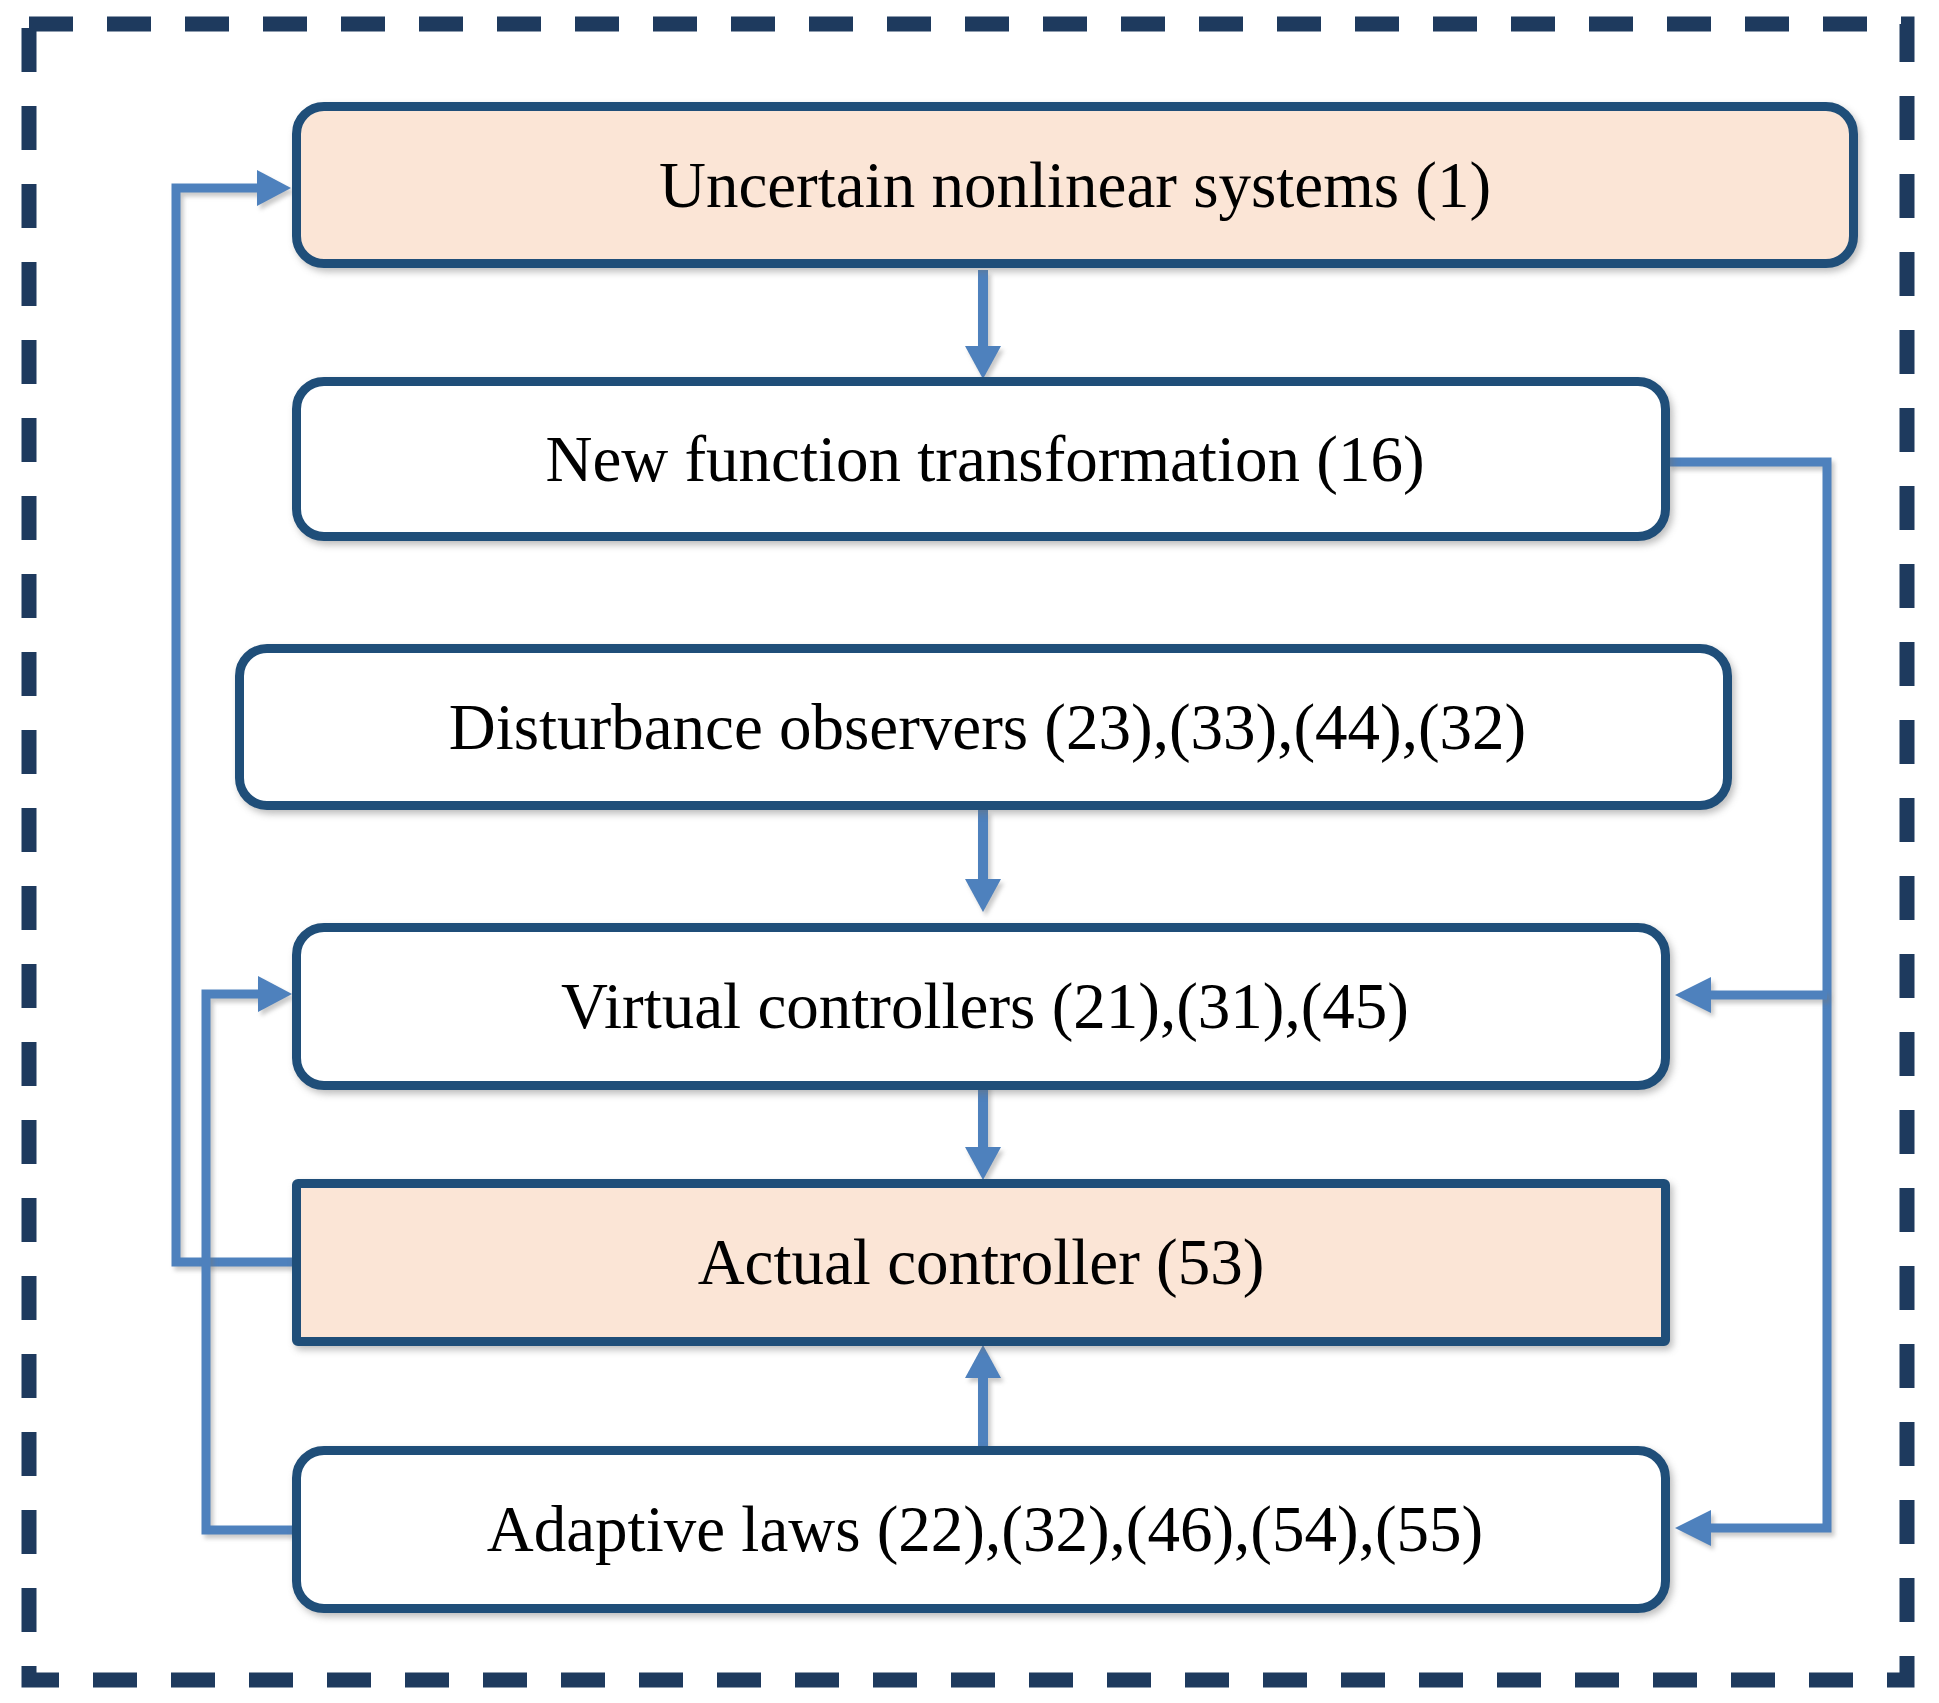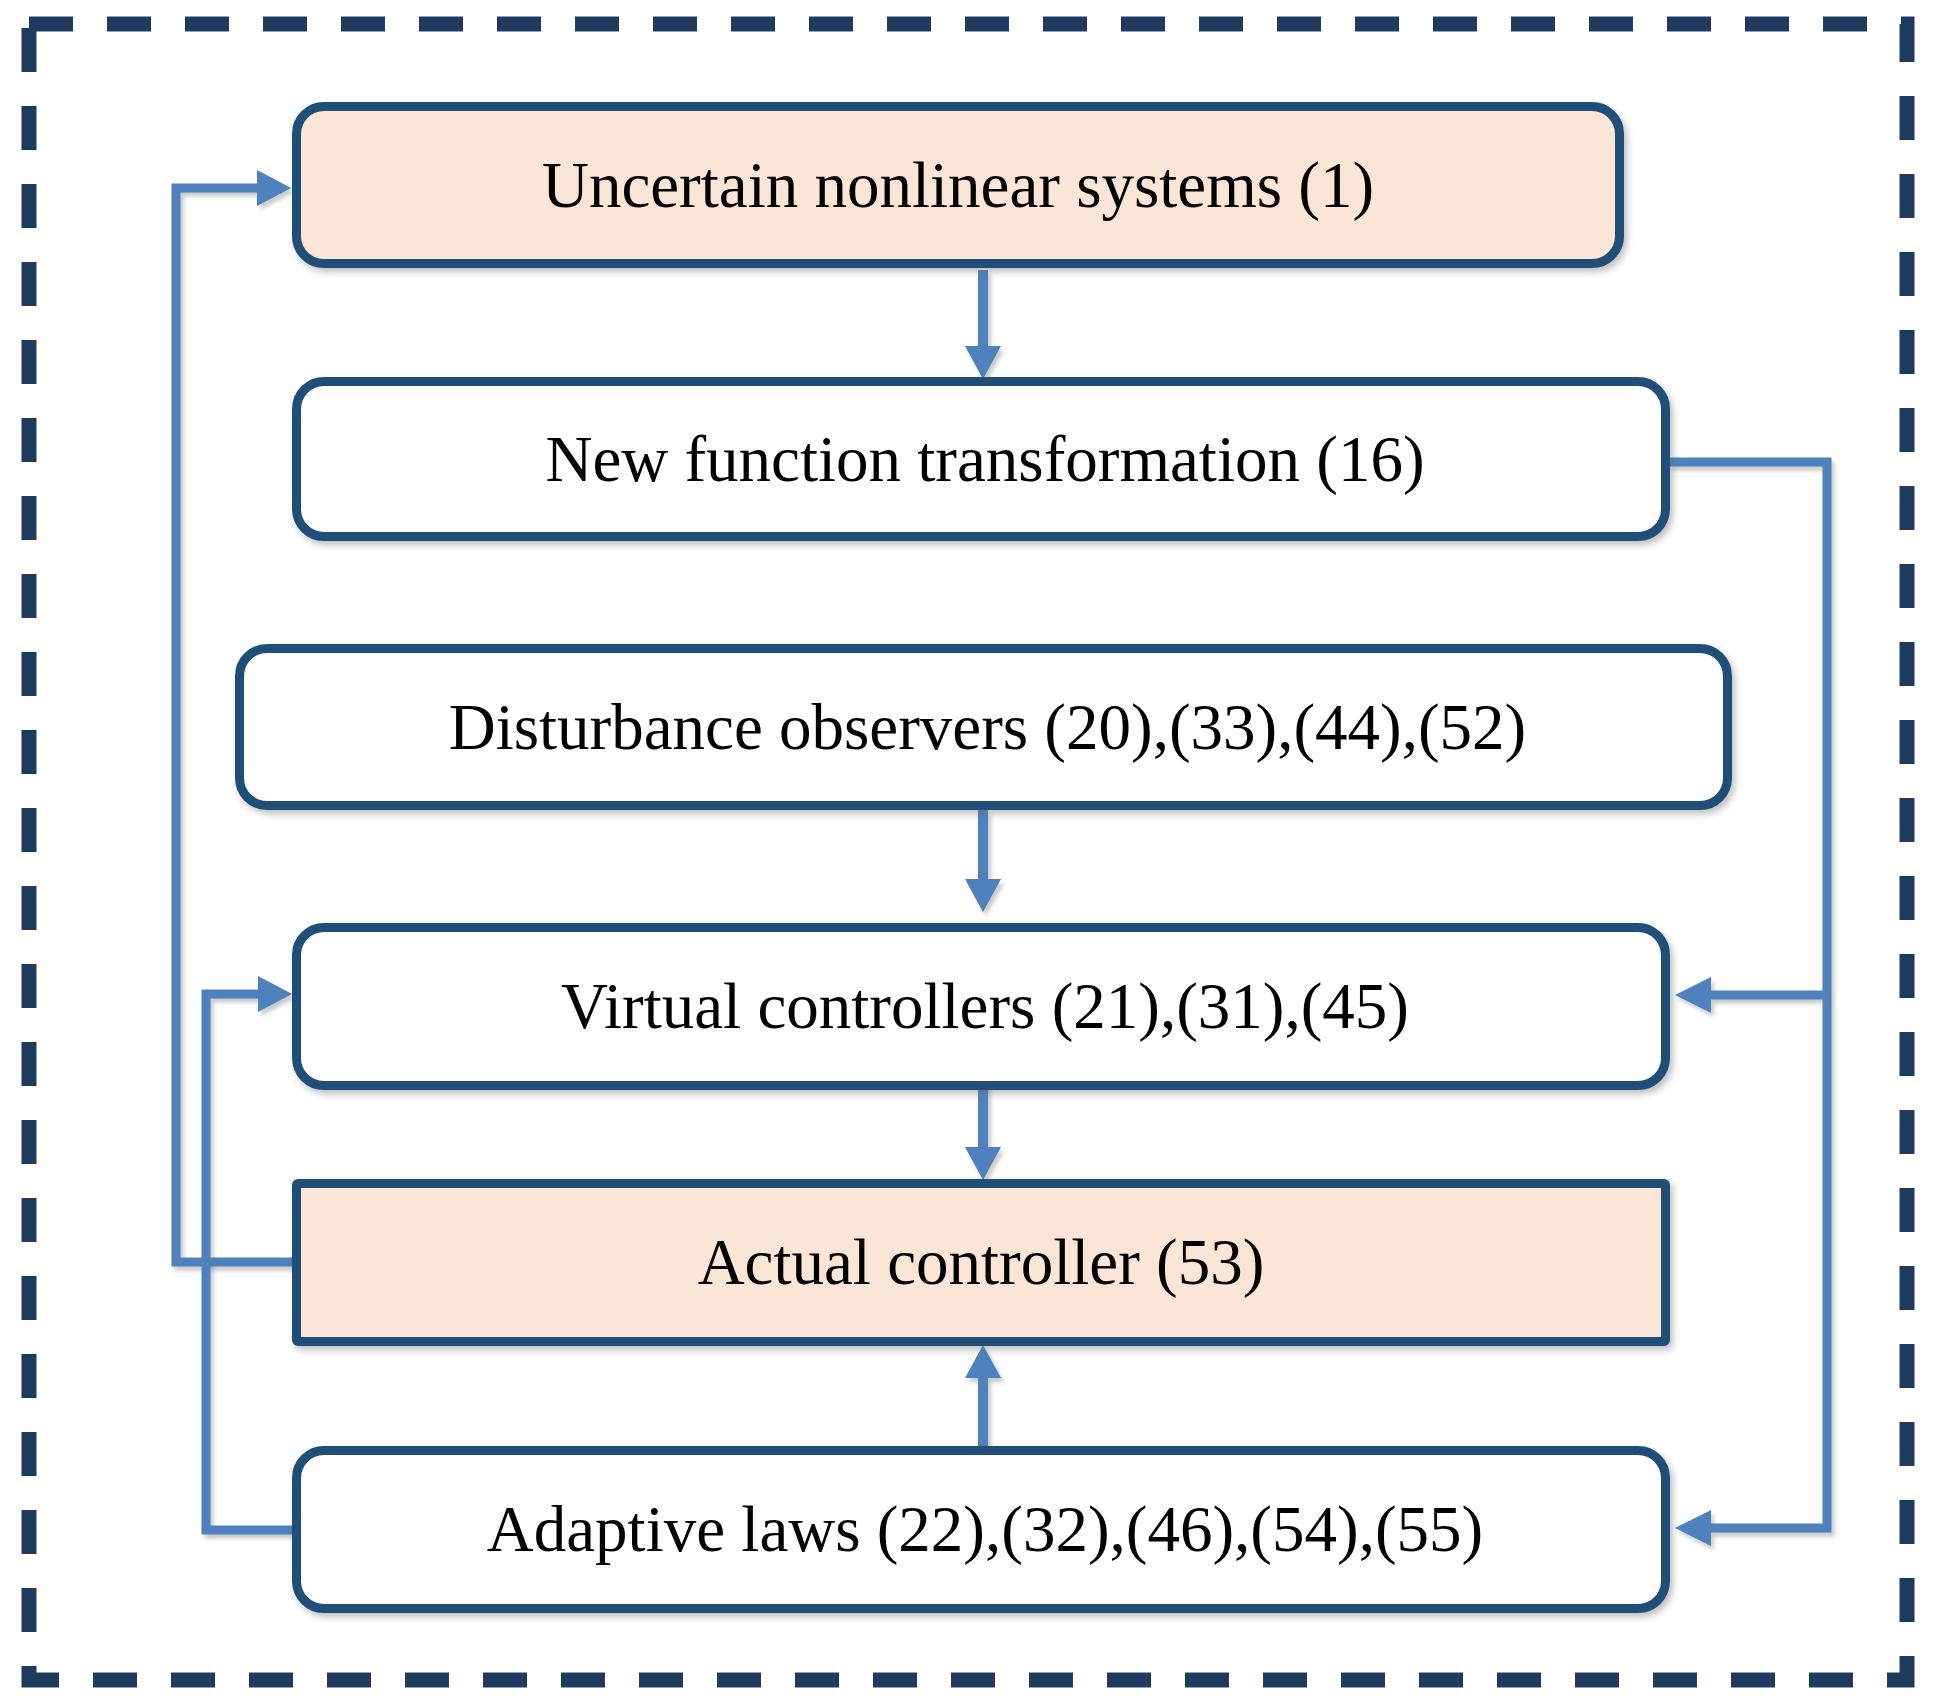--- a/index.html
+++ b/index.html
@@ -71,30 +71,30 @@
       <path d="M 1668 462 L 1827 462 L 1827 1528 L 1710 1528" fill="none" stroke="#4E81BD" stroke-width="9"></path>
       <polygon points="1711,1510 1711,1546 1675,1528" fill="#4E81BD"></polygon>
     </g>
 
     <g class="edge">
       <line x1="1827" y1="995" x2="1710" y2="995" stroke="#4E81BD" stroke-width="9"></line>
       <polygon points="1711,977 1711,1013 1675,995" fill="#4E81BD"></polygon>
     </g>
   </svg>
 
-  <div class="node fill-peach" style="left:292px;top:102px;width:1332px;height:166px;">
+  <div class="node fill-peach" style="left:292px;top:102px;width:1566px;height:166px;">
     <span>Uncertain nonlinear systems (1)</span>
   </div>
 
   <div class="node fill-white" style="left:292px;top:377px;width:1378px;height:164px;">
     <span>New function transformation (16)</span>
   </div>
 
   <div class="node fill-white" style="left:235px;top:644px;width:1497px;height:166px;">
-    <span>Disturbance observers (20),(33),(44),(52)</span>
+    <span>Disturbance observers (23),(33),(44),(32)</span>
   </div>
 
   <div class="node fill-white" style="left:292px;top:911px;width:1378px;height:167px;margin-top:12px;">
     <span>Virtual controllers (21),(31),(45)</span>
   </div>
 
   <div class="node fill-peach" style="left:292px;top:1179px;width:1378px;height:167px;border-radius:6px;">
     <span>Actual controller (53)</span>
   </div>
 

